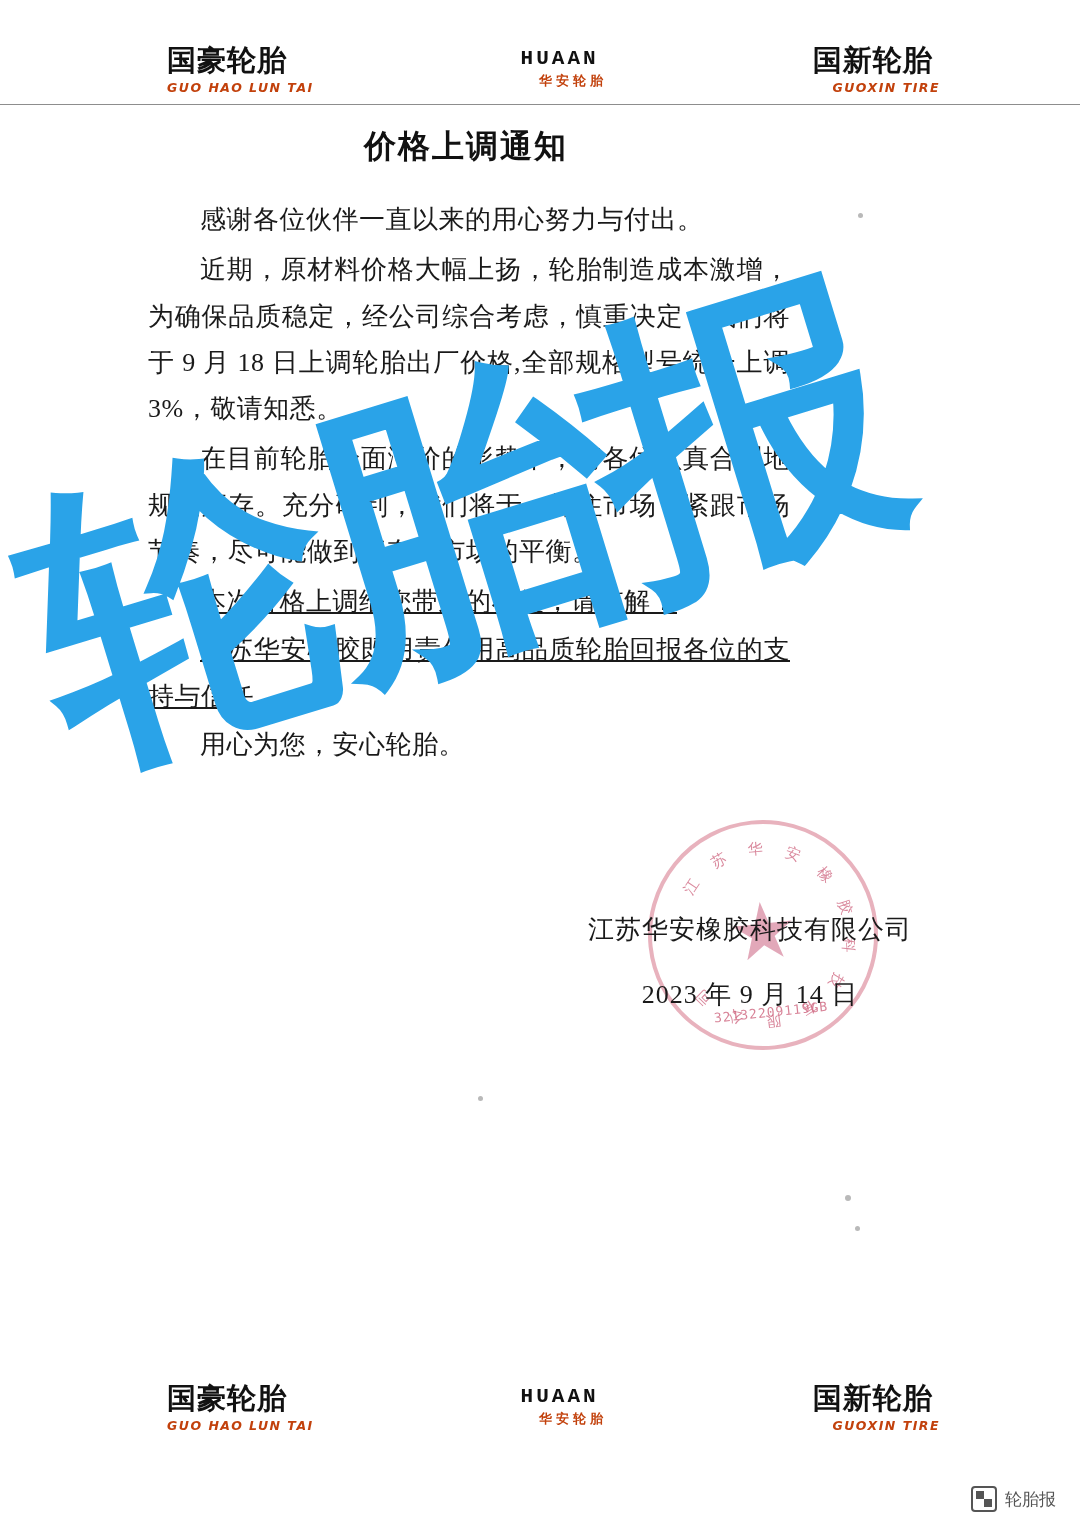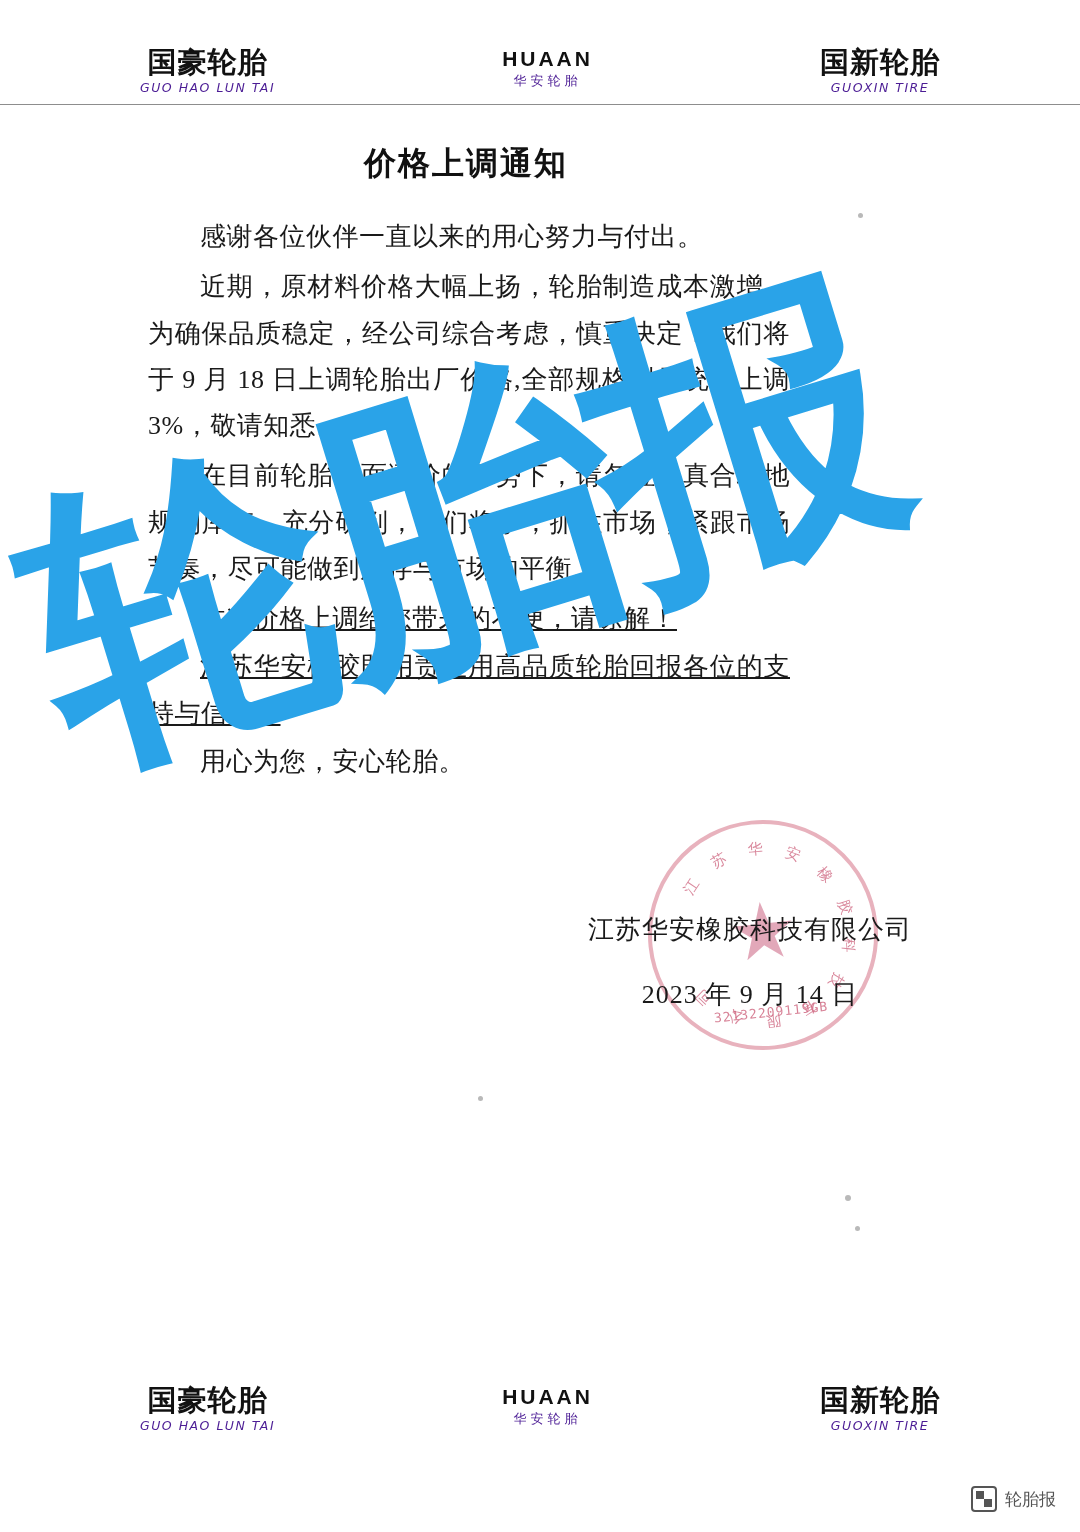--- a/index.html
+++ b/index.html
@@ -27,58 +27,59 @@
     align-items: flex-start;
     justify-content: space-between;
     padding: 0 140px;
     box-sizing: border-box;
   }
   .logo-block {
     text-align: center;
     line-height: 1;
   }
   .logo-main {
-    font-family: Liberation Sans, sans-serif;
+    font-family: Liberation Mono, monospace;
     font-weight: bold;
     font-size: 29px;
     letter-spacing: 1px;
     color: #111;
   }
   .logo-main.latin {
     font-size: 21px;
     letter-spacing: 3px;
   }
   .logo-sub {
     font-family: "DejaVu Sans", sans-serif;
     font-size: 12.5px;
-    font-weight: normal;
+    font-weight: bold;
     letter-spacing: 1.5px;
-    color: #4c1d95;
+    color: #c2410c;
     margin-top: 5px;
     font-style: italic;
+    margin-left: 27px;
   }
   .logo-sub.cjk {
     font-style: normal;
     letter-spacing: 4px;
     font-size: 13px;
   }
 
   .rule {
     position: absolute;
     left: 0;
     width: 1080px;
     height: 1px;
     background: #8d8d8d;
   }
   .rule.top { top: 104px; }
 
   
   .doc {
     position: absolute;
-    top: 120px;
+    top: 103px;
     left: 0;
     width: 932px;
   }
   .doc-title {
     text-align: center;
     font-family: "DejaVu Sans", sans-serif;
     font-weight: bold;
     font-size: 32px;
     letter-spacing: 2px;
     margin: 22px 0 28px 0;

